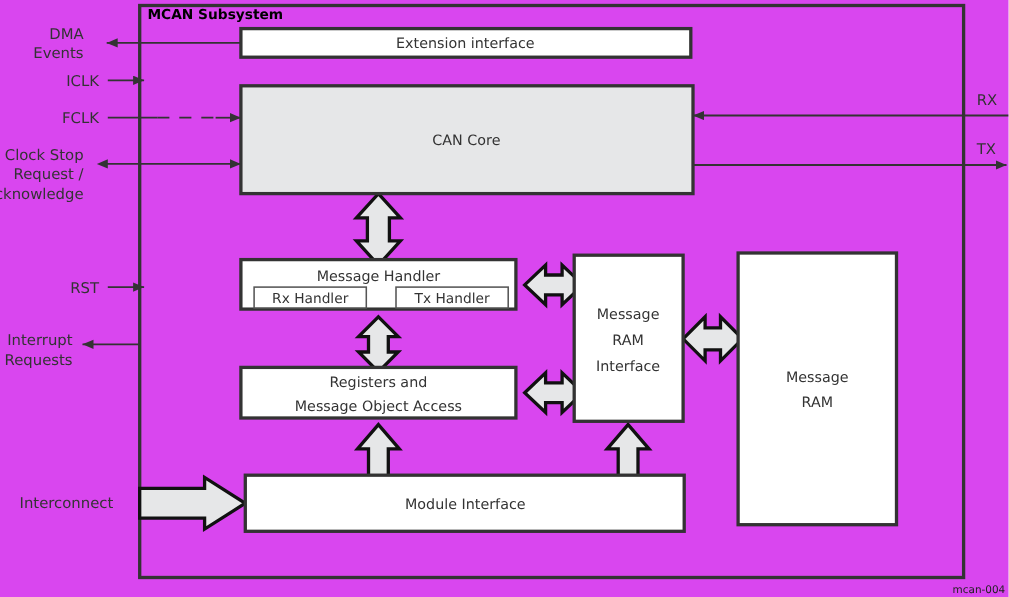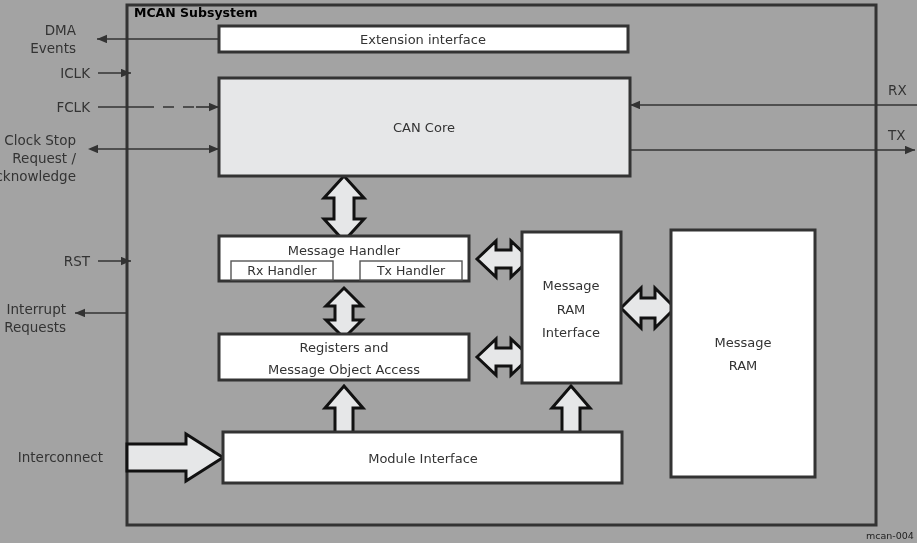--- a/index.html
+++ b/index.html
@@ -7,21 +7,21 @@
     padding: 0;
     background: #ffffff;
   }
   body {
     font-family: "DejaVu Sans", sans-serif;
   }
   #canvas {
     position: relative;
     width: 917px;
     height: 543px;
-    background: #a3a3a3;
+    background: #d946ef;
     overflow: hidden;
   }
   svg.diagram {
     position: absolute;
     top: 0;
     left: 0;
     width: 917px;
     height: 543px;
   }
   .blk-stroke {

